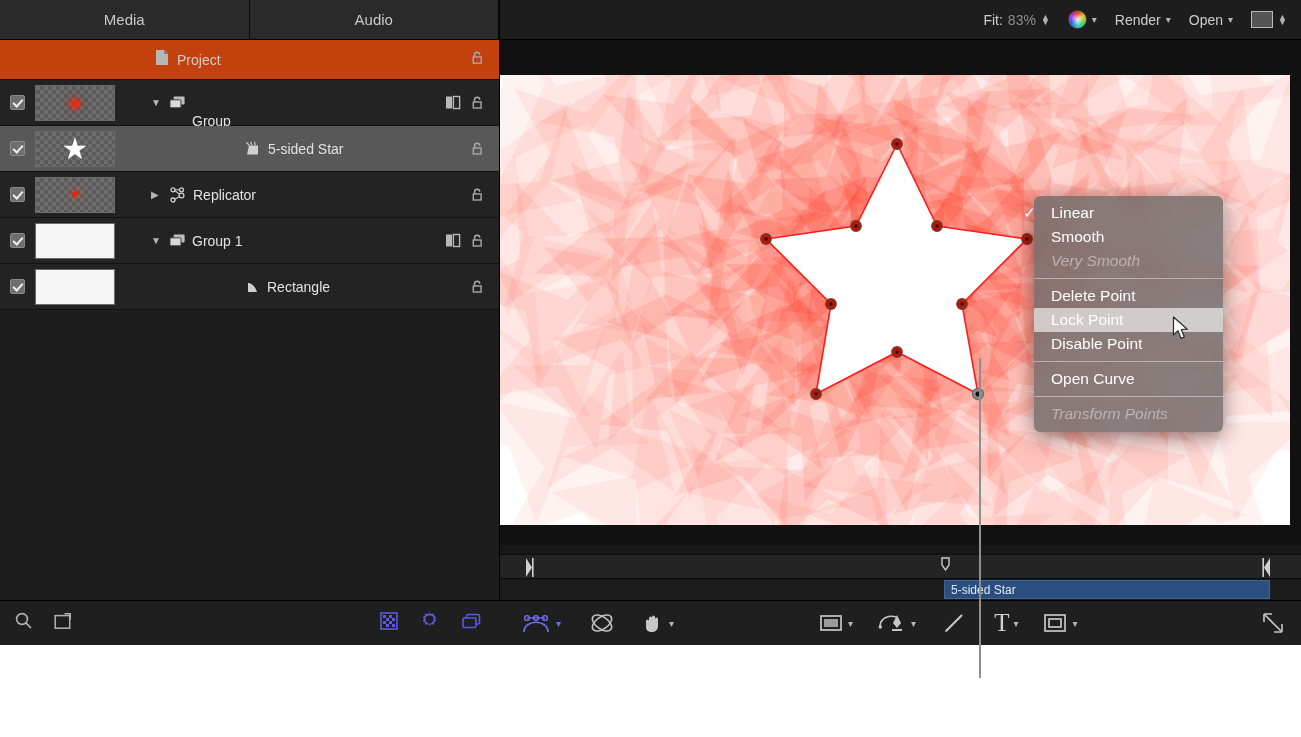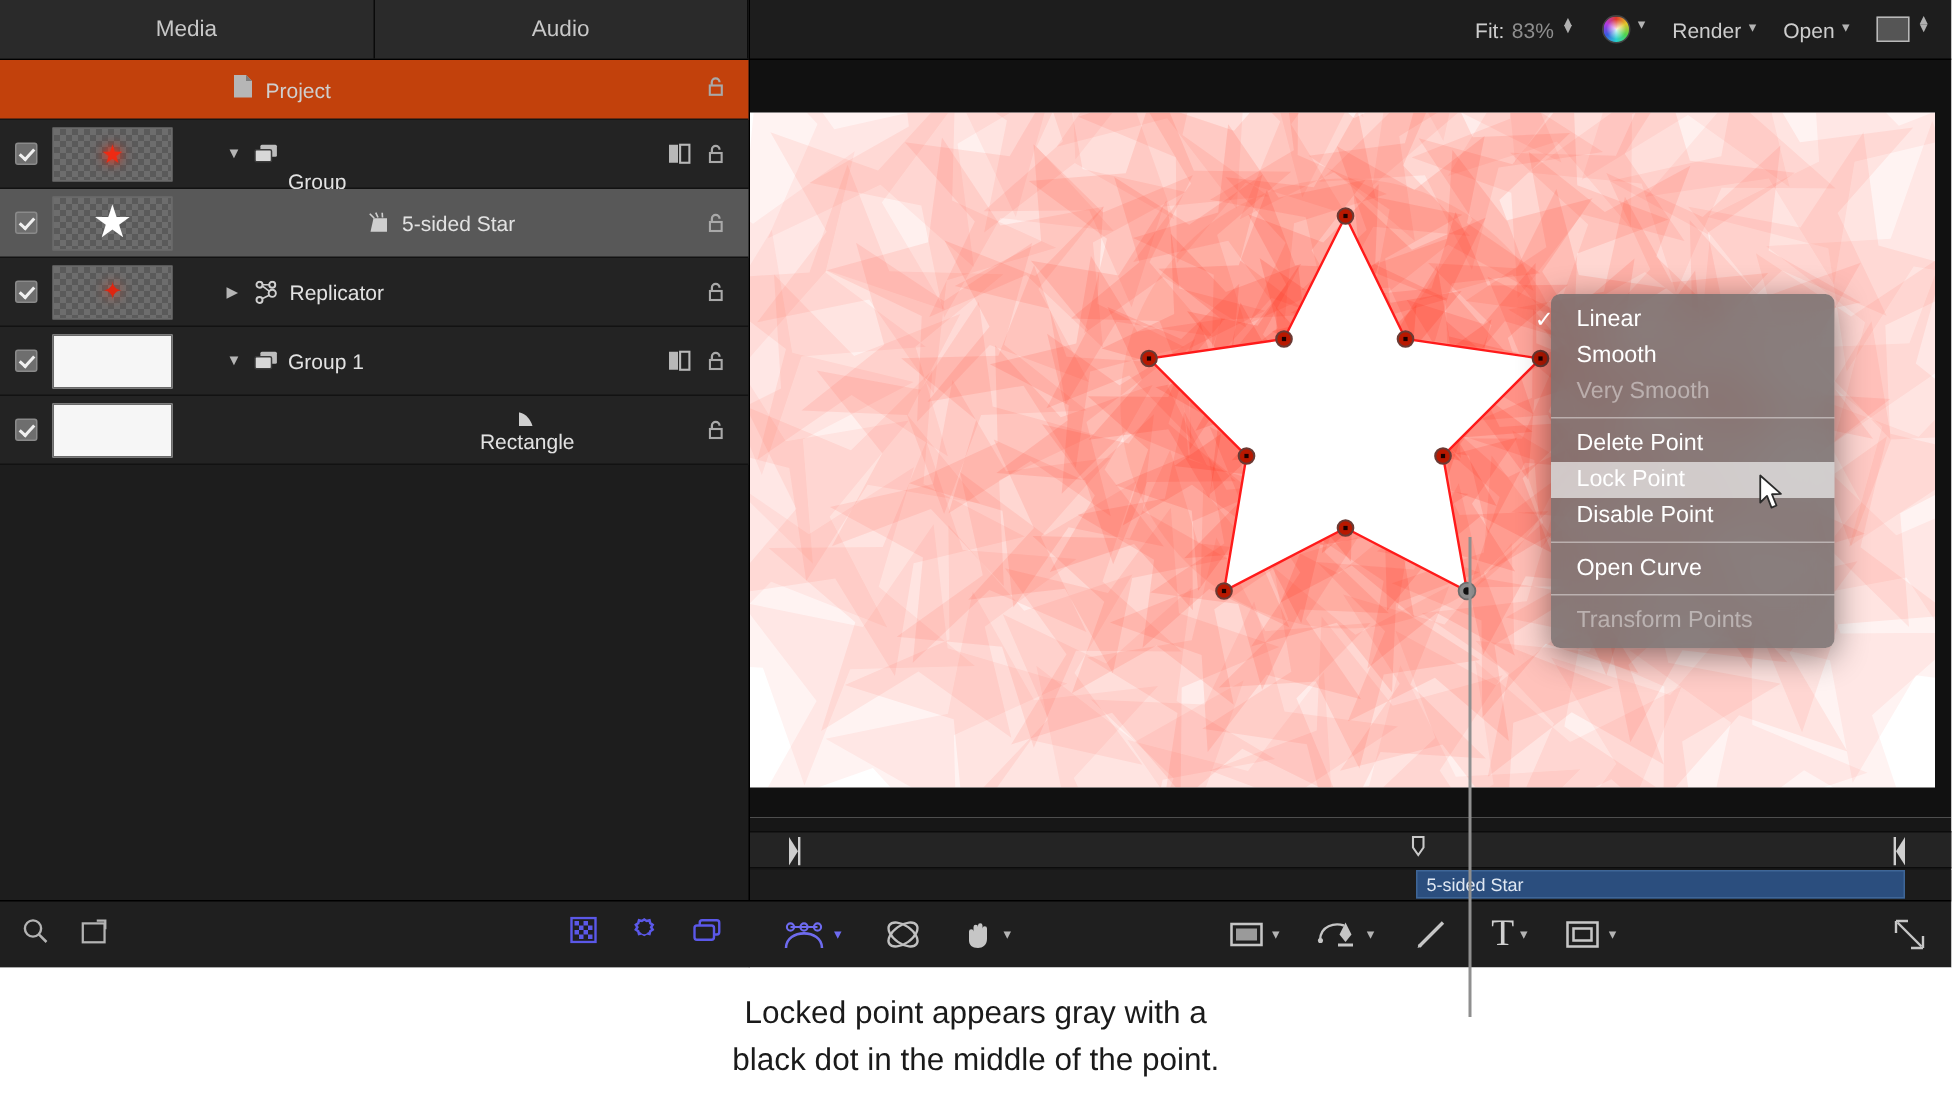--- a/index.html
+++ b/index.html
@@ -82,21 +82,21 @@
   #layers-bottombar .lb-left { display: flex; gap: 20px; padding-left: 14px; }
   #layers-bottombar .lb-right { display: flex; gap: 22px; margin-left: auto; padding-right: 18px; }
 
   
   #top-toolbar {
     position: absolute; left: 500px; top: 0; width: 801px; height: 40px;
     background: #1d1d1d; border-bottom: 1px solid #000;
     display: flex; align-items: center; justify-content: flex-end;
     padding-right: 14px; gap: 18px;
   }
-  .tt-item { display: flex; align-items: flex-start; gap: 5px; font-size: 14px; color: #cdcdcd; cursor: default; }
+  .tt-item { display: flex; align-items: center; gap: 5px; font-size: 14px; color: #cdcdcd; cursor: default; }
   .tt-item .dim { color: #8e8e8e; }
   .stepper { display: inline-flex; flex-direction: column; line-height: 5px; font-size: 9px; color: #b0b0b0; }
   .colorwheel {
     width: 19px; height: 19px; border-radius: 50%;
     background:
       radial-gradient(circle at 50% 50%, rgba(255,255,255,.85) 0%, rgba(255,255,255,0) 55%),
       conic-gradient(#e03a2a, #e0c52a, #4fd44f, #2ad0d0, #3a5ae0, #b03ae0, #e03a2a);
     border: 1px solid #444;
   }
   .sqbtn { width: 22px; height: 17px; border: 1.5px solid #b9b9b9; background: #555; }
@@ -122,21 +122,21 @@
     box-shadow: 0 5px 22px rgba(0,0,0,0.45);
     z-index: 60;
   }
   .mi {
     height: 24px; display: flex; align-items: center;
     font-size: 15.5px; color: #ffffff; padding-left: 13px; white-space: nowrap; cursor: default;
   }
   .mi .tick { width: 17px; margin-left: -13px; text-align: center; font-size: 15px; }
   .mi.haschk { padding-left: 0; }
   .mi.haschk .lbl { margin-left: 13px; }
-  .mi.disabled { color: rgba(255,255,255,0.42); }
+  .mi.disabled { color: rgba(255,255,255,0.42); font-style: italic; }
   .mi.hl { background: rgba(255,255,255,0.62); color: #ffffff; }
   .msep { height: 1px; margin: 5px 0 5px 0; background: rgba(255,255,255,0.42); }
 
   #cursor { position: absolute; left: 1172px; top: 316px; z-index: 70; }
 
   
   #timeline {
     position: absolute; left: 500px; top: 545px; width: 801px; height: 55px;
     background: #171717;
   }
@@ -312,21 +312,21 @@
               <svg width="15" height="15" viewBox="0 0 15 15">
     <path d="M4.6 7 v-2.2 a2.55 2.55 0 0 1 5.1 0" fill="none" stroke="#a9a9a9" stroke-width="1.5"></path>
     <rect x="3.3" y="7" width="7.8" height="6" fill="none" stroke="#a9a9a9" stroke-width="1.4"></rect>
               </svg>
             </span>
           </div>
         </div>
         <div class="layer-row">
           <div class="chk"></div>
           <div class="thumb white-fill"></div>
-          <div class="rowtext" style="margin-left: 112px; flex-direction: column;">
+          <div class="rowtext" style="margin-left: 112px;">
             <span class="disc indent"></span>
             <span style="margin-left: 4px; display: inline-flex;">
               <svg width="16" height="15" viewBox="0 0 16 15">
       <path d="M3 13 L3 4 C3 4, 9 4, 12 13 Z" fill="#cfcfcf"></path>
               </svg>
             </span>
             <span class="rowname">Rectangle</span>
           </div>
           <div class="rowicons">
             <span style="display: inline-flex;">
@@ -725,18 +725,14 @@
       <svg width="24" height="24" viewBox="0 0 24 24">
         <line x1="4" y1="4" x2="20" y2="20" stroke="#c6c6c6" stroke-width="1.6"></line>
         <path d="M3 3 h8 M3 3 v8" fill="none" stroke="#c6c6c6" stroke-width="1.6"></path>
         <path d="M21 21 h-8 M21 21 v-8" fill="none" stroke="#c6c6c6" stroke-width="1.6"></path>
       </svg>
     </div>
   </div>
 
   <div id="bottom-white"></div>
   <div id="callout-line"></div>
-  <div id="caption">
-    <div class="cap-line">Locked point appears gray with a</div>
-    <div class="cap-line">black dot in the middle of the point.</div>
-  </div>
 
 </div>
 
 </body></html>

